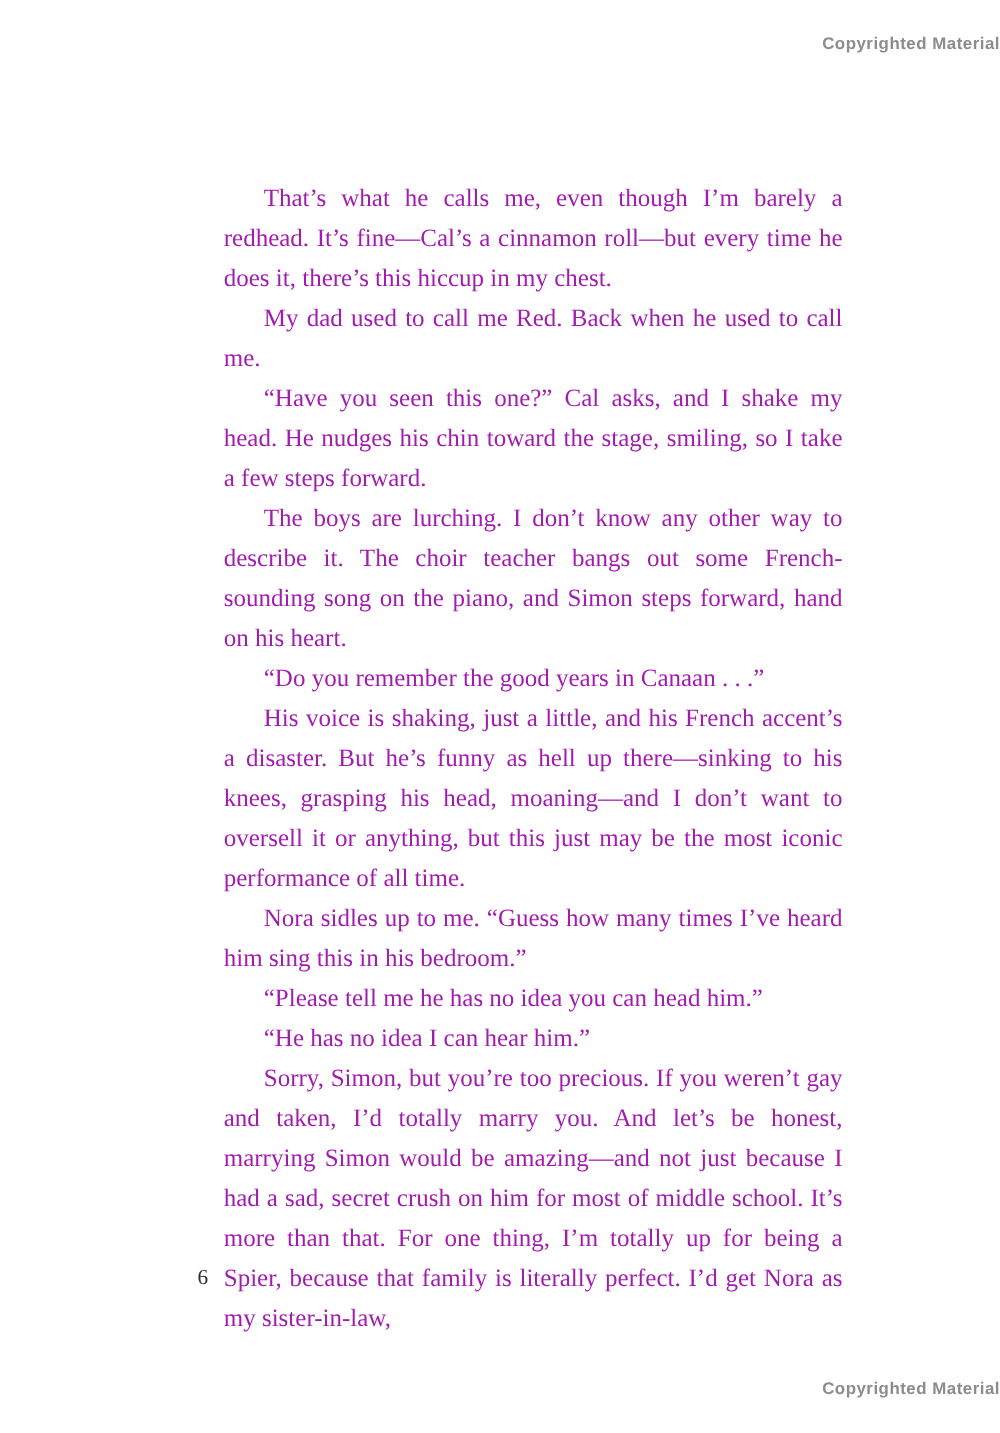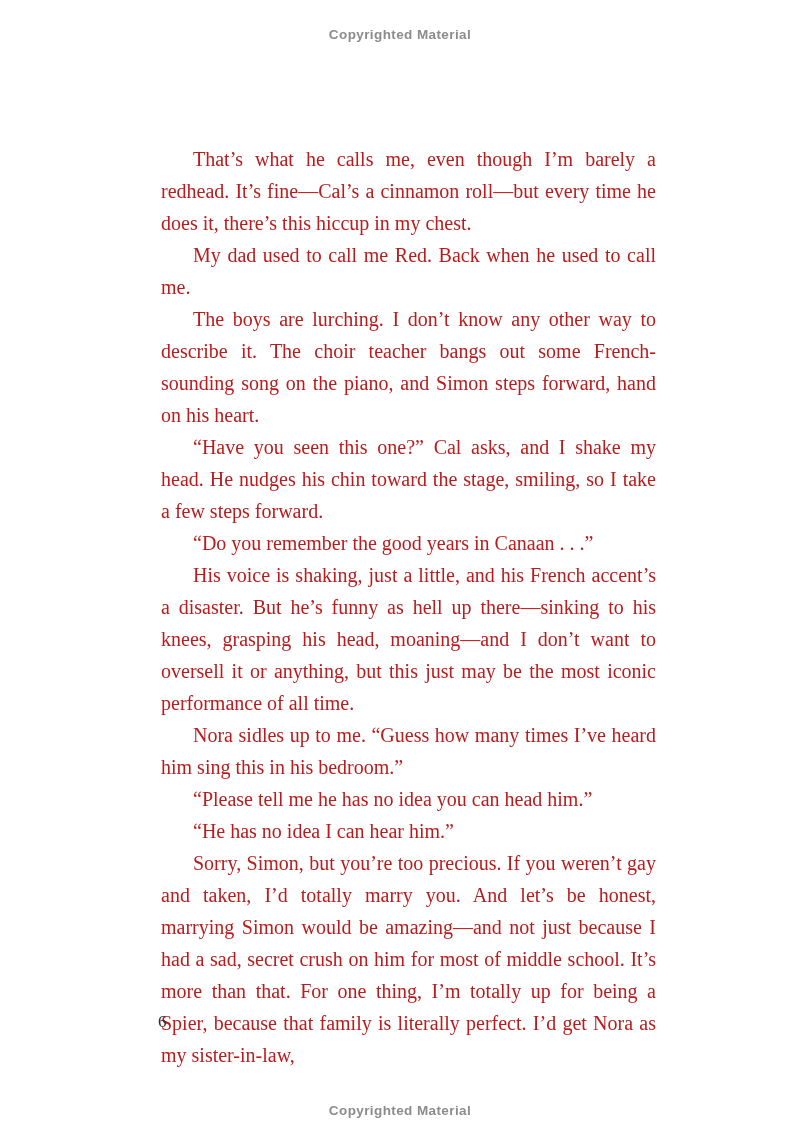--- a/index.html
+++ b/index.html
@@ -12,37 +12,37 @@
     width: 800px;
     height: 1146px;
     background: #ffffff;
     overflow: hidden;
     font-family: "Liberation Serif", "DejaVu Serif", serif;
   }
   .copyright-notice {
     position: absolute;
     left: 0;
     width: 800px;
-    text-align: center;
+    text-align: right;
     font-family: "Liberation Sans", "DejaVu Sans", sans-serif;
     font-weight: bold;
     font-size: 13.5px;
     letter-spacing: 0.4px;
     color: #8c8c8c;
   }
   .copyright-top { top: 27px; }
   .copyright-bottom { top: 1103px; }
   .body-text {
     position: absolute;
-    left: 161px;
+    left: 179px;
     top: 143px;
     width: 495px;
     font-size: 20px;
     line-height: 32px;
-    color: #b91c1c;
+    color: #a21caf;
     text-align: justify;
   }
   .body-text p {
     margin: 0;
     padding: 0;
     text-indent: 32px;
   }
   .body-text p.italic {
   }
   .page-number {
@@ -56,22 +56,22 @@
 </head>
 <body>
 
 <div class="page">
 
   <div class="copyright-notice copyright-top">Copyrighted Material</div>
 
   <div class="body-text">
     <p>That’s what he calls me, even though I’m barely a redhead. It’s fine—Cal’s a cinnamon roll—but every time he does it, there’s this hiccup in my chest.</p>
     <p>My dad used to call me Red. Back when he used to call me.</p>
+    <p>“Have you seen this one?” Cal asks, and I shake my head. He nudges his chin toward the stage, smiling, so I take a few steps forward.</p>
     <p>The boys are lurching. I don’t know any other way to describe it. The choir teacher bangs out some French-sounding song on the piano, and Simon steps forward, hand on his heart.</p>
-    <p>“Have you seen this one?” Cal asks, and I shake my head. He nudges his chin toward the stage, smiling, so I take a few steps forward.</p>
     <p class="italic">“Do you remember the good years in Canaan . . .”</p>
     <p>His voice is shaking, just a little, and his French accent’s a disaster. But he’s funny as hell up there—sinking to his knees, grasping his head, moaning—and I don’t want to oversell it or anything, but this just may be the most iconic performance of all time.</p>
     <p>Nora sidles up to me. “Guess how many times I’ve heard him sing this in his bedroom.”</p>
     <p>“Please tell me he has no idea you can head him.”</p>
     <p>“He has no idea I can hear him.”</p>
     <p>Sorry, Simon, but you’re too precious. If you weren’t gay and taken, I’d totally marry you. And let’s be honest, marrying Simon would be amazing—and not just because I had a sad, secret crush on him for most of middle school. It’s more than that. For one thing, I’m totally up for being a Spier, because that family is literally perfect. I’d get Nora as my sister-in-law,</p>
   </div>
 
   <div class="page-number">6</div>
 

